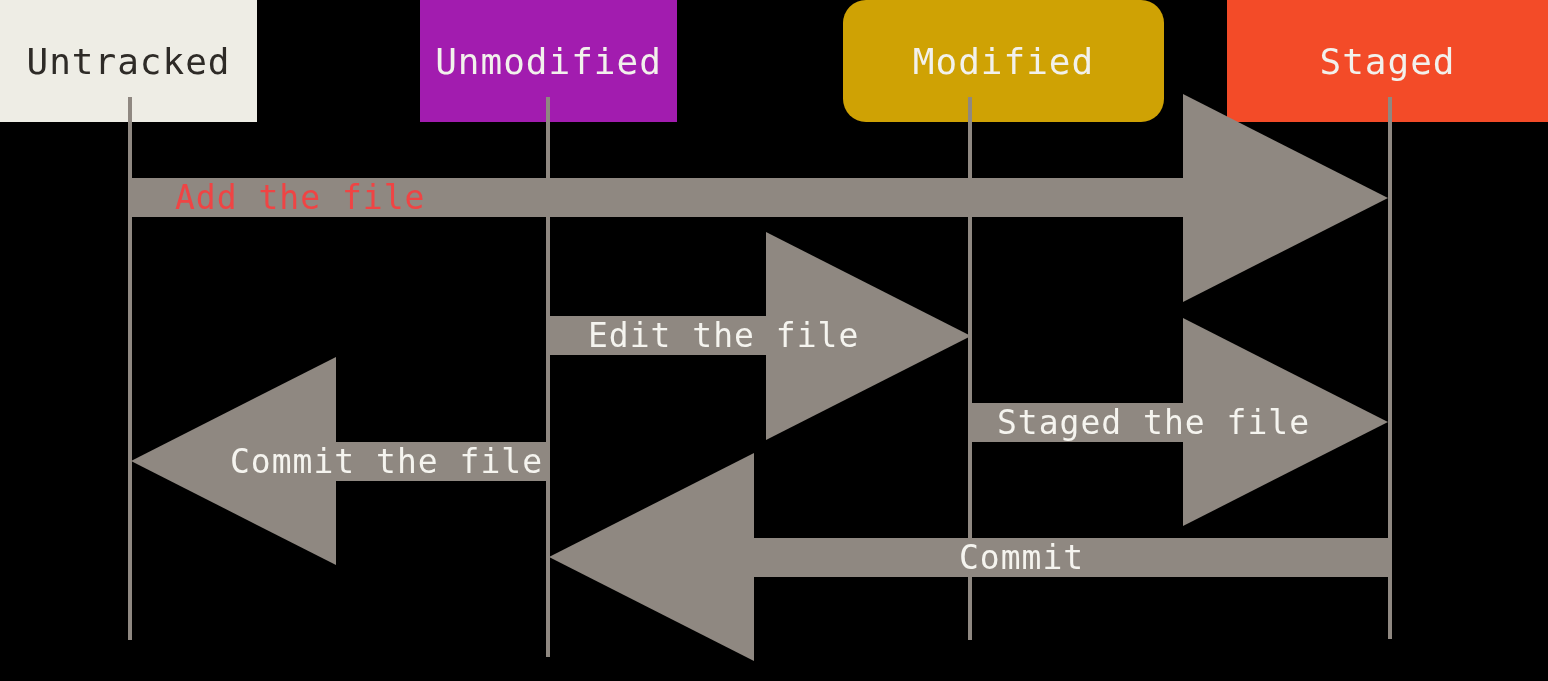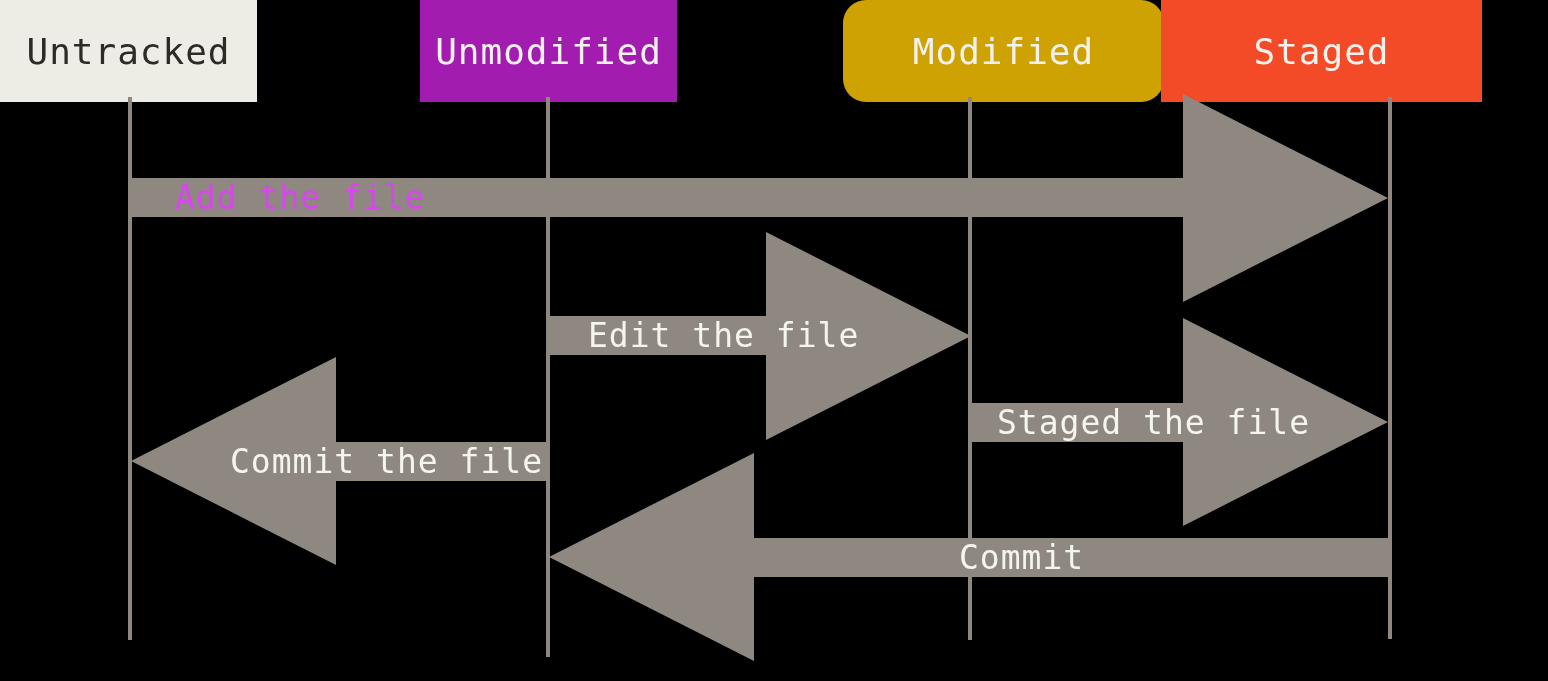--- a/index.html
+++ b/index.html
@@ -13,32 +13,32 @@
     height: 681px;
     background: #000000;
     overflow: hidden;
     font-family: "DejaVu Sans Mono", "Liberation Mono", monospace;
   }
 
   
   .state {
     position: absolute;
     top: 0;
-    height: 102px;
+    height: 122px;
     display: flex;
     align-items: center;
     justify-content: center;
     font-size: 36px;
     letter-spacing: 1px;
     white-space: nowrap;
   }
   .state.untracked  { left: 0;      width: 257px; }
   .state.unmodified { left: 420px;  width: 257px; }
   .state.modified   { left: 843px;  width: 321px; border-radius: 23px; }
-  .state.staged     { left: 1161px; width: 321px; }
+  .state.staged     { left: 1227px; width: 321px; }
 
   
   .lifeline {
     position: absolute;
     width: 4px;
     top: 97px;
   }
   .lifeline.l-untracked  { left: 128px;  height: 543px; }
   .lifeline.l-unmodified { left: 546px;  height: 560px; }
   .lifeline.l-modified   { left: 968px;  height: 543px; }
@@ -108,21 +108,21 @@
     <span>Staged</span>
   </div>
 
   <div class="lifeline l-untracked" style="background-color: rgb(143, 136, 129);"></div>
   <div class="lifeline l-unmodified" style="background-color: rgb(143, 136, 129);"></div>
   <div class="lifeline l-modified" style="background-color: rgb(143, 136, 129);"></div>
   <div class="lifeline l-staged" style="background-color: rgb(143, 136, 129);"></div>
 
   <div class="shaft s-add" style="background-color: rgb(143, 136, 129);"></div>
   <div class="head right h-add" style="border-left-color: rgb(143, 136, 129);"></div>
-  <div class="alabel la-add" style="color: #d946ef;">Add the file</div>
+  <div class="alabel la-add" style="color: #ef4444;">Add the file</div>
 
   <div class="shaft s-edit" style="background-color: rgb(143, 136, 129);"></div>
   <div class="head right h-edit" style="border-left-color: rgb(143, 136, 129);"></div>
   <div class="alabel la-edit" style="color: rgb(245, 244, 239);">Edit the file</div>
 
   <div class="shaft s-stage" style="background-color: rgb(143, 136, 129);"></div>
   <div class="head right h-stage" style="border-left-color: rgb(143, 136, 129);"></div>
   <div class="alabel la-stage" style="color: rgb(245, 244, 239);">Staged the file</div>
 
   <div class="shaft s-remove" style="background-color: rgb(143, 136, 129);"></div>

